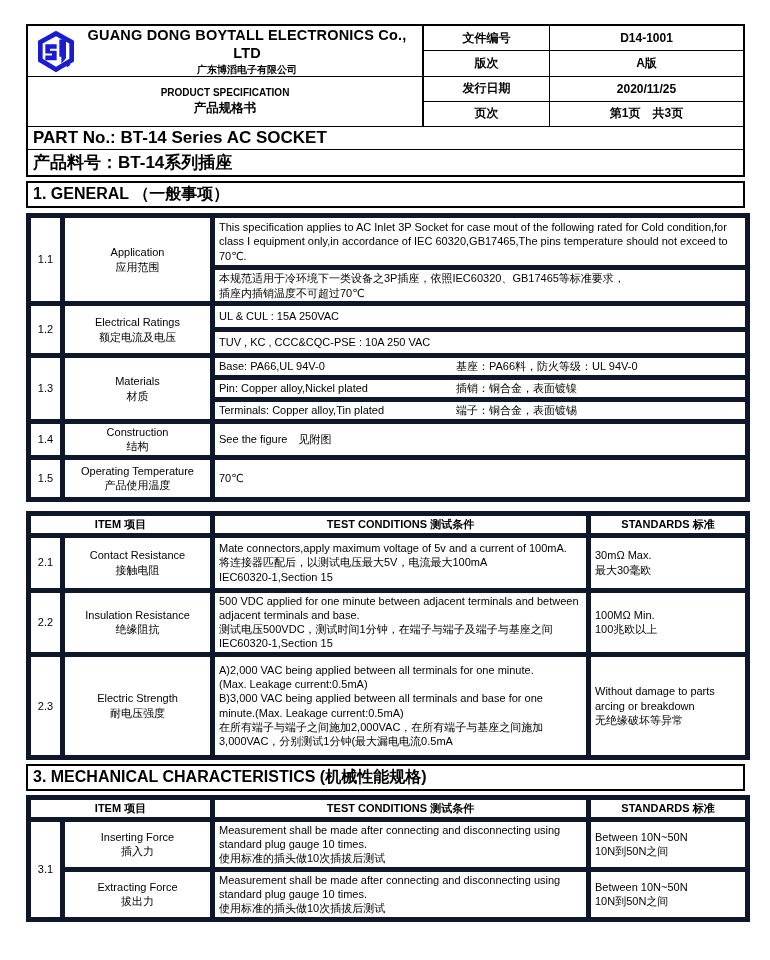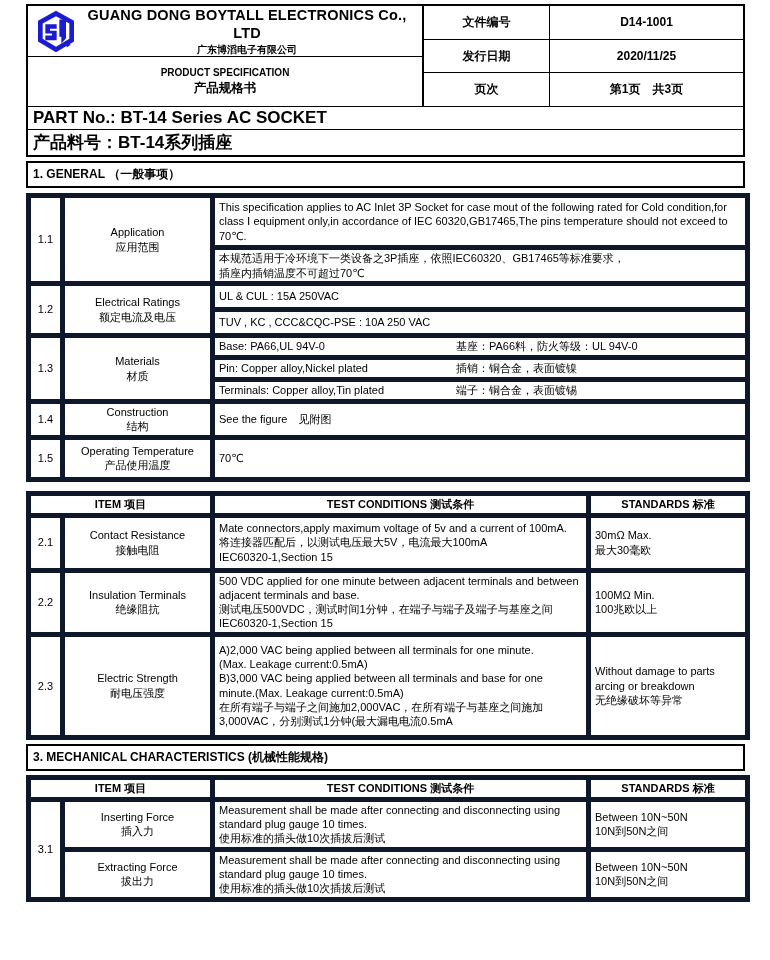--- a/index.html
+++ b/index.html
@@ -2,21 +2,21 @@
 <html><head>
 <meta charset="utf-8">
 <style>
   * { margin:0; padding:0; box-sizing:border-box; }
   html,body { background:#fff; }
   body {
     width:770px; height:960px; position:relative;
     font-family:"Liberation Sans","DejaVu Sans",sans-serif;
     color:#000; -webkit-font-smoothing:antialiased;
   }
-  .page { position:absolute; left:26px; top:4px; width:719px; }
+  .page { position:absolute; left:26px; top:24px; width:719px; }
 
   .box { border:2px solid #000; background:#fff; }
   .gap4 { height:4px; } .gap5 { height:5px; }
 
   
   .hdr { display:flex; }
   .hdr-left { width:427px; border-right:2px solid #000; }
   .hdr-company { height:51px; border-bottom:1px solid #000; display:flex; align-items:center; padding:0 6px; }
   .logo-wrap { width:44px; flex:0 0 44px; display:flex; justify-content:center; }
   .hdr-company-text { flex:1; text-align:center; }
@@ -28,21 +28,21 @@
   .hdr-right { width:344px; display:flex; flex-direction:column; }
   .hdr-info-row { flex:1; display:flex; border-bottom:1px solid #000; }
   .hdr-info-row:last-child { border-bottom:none; }
   .hdr-info-label { width:126px; border-right:1px solid #000; display:flex; align-items:center; justify-content:center; font-size:12px; font-weight:bold; }
   .hdr-info-value { flex:1; display:flex; align-items:center; justify-content:center; font-size:12px; font-weight:bold; }
 
   .part-row { height:23px; border-top:1px solid #000; display:flex; align-items:center; padding:0 5px; font-size:17px; font-weight:bold; }
   .part-row.cn { height:26px; }
 
   
-  .section-title { height:27px; display:flex; align-items:center; padding:0 5px; font-size:12px; font-weight:bold; }
+  .section-title { height:27px; display:flex; align-items:center; padding:0 5px; font-size:16px; font-weight:bold; }
 
   
   table.grid { border-collapse:collapse; width:719px; table-layout:fixed; }
   table.grid td, table.grid th { border:5px solid #0f172a; padding:1px 4px; font-size:11px; line-height:1.3; }
   table.grid { border:2px solid #000; }
   td.c-no { text-align:center; vertical-align:middle; font-size:11px; }
   td.c-name { text-align:center; vertical-align:middle; font-size:11px; }
   td.c-name .nm { display:block; }
   td.c-content { vertical-align:middle; }
   .pre { white-space:pre-line; }
@@ -80,20 +80,24 @@
           <span class="spec-en">PRODUCT SPECIFICATION</span>
           <span class="spec-cn">产品规格书</span>
         </div>
       </div>
       <div class="hdr-right">
         <div class="hdr-info-row">
           <div class="hdr-info-label">文件编号</div>
           <div class="hdr-info-value">D14-1001</div>
         </div>
         <div class="hdr-info-row">
+          <div class="hdr-info-label">版次</div>
+          <div class="hdr-info-value">A版</div>
+        </div>
+        <div class="hdr-info-row">
           <div class="hdr-info-label">发行日期</div>
           <div class="hdr-info-value">2020/11/25</div>
         </div>
         <div class="hdr-info-row">
           <div class="hdr-info-label">页次</div>
           <div class="hdr-info-value">第1页　共3页</div>
         </div>
       </div>
     </div>
     <div class="part-row">PART No.:  BT-14 Series AC SOCKET</div>
@@ -212,21 +216,21 @@
         </td>
         <td class="c-cond pre" style="height:55px">Mate connectors,apply maximum voltage of 5v and a current of 100mA.
 将连接器匹配后，以测试电压最大5V，电流最大100mA
 IEC60320-1,Section 15</td>
         <td class="c-std pre">30mΩ Max.
 最大30毫欧</td>
       </tr>
       <tr>
         <td class="c-no">2.2</td>
         <td class="c-name">
-          <span class="nm">Insulation Terminals</span>
+          <span class="nm">Insulation Resistance</span>
           <span class="nm">绝缘阻抗</span>
         </td>
         <td class="c-cond pre" style="height:62px">500 VDC applied for one minute between adjacent terminals and between adjacent terminals and base.
 测试电压500VDC，测试时间1分钟，在端子与端子及端子与基座之间
 IEC60320-1,Section 15</td>
         <td class="c-std pre">100MΩ Min.
 100兆欧以上</td>
       </tr>
       <tr>
         <td class="c-no">2.3</td>

